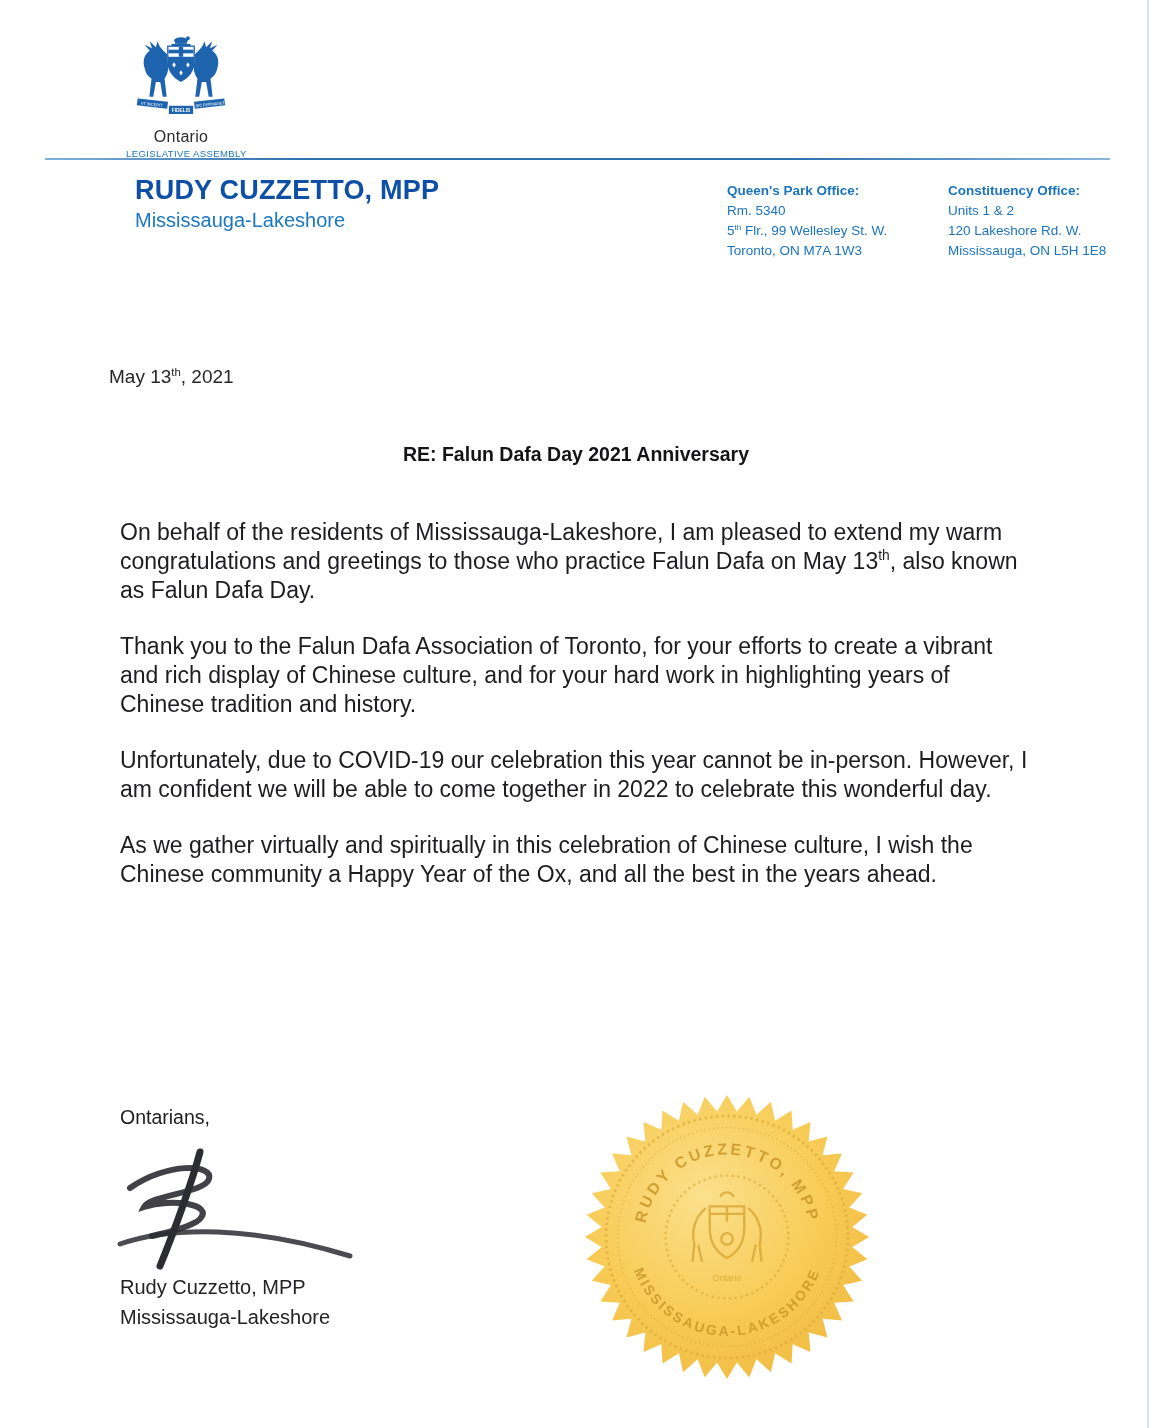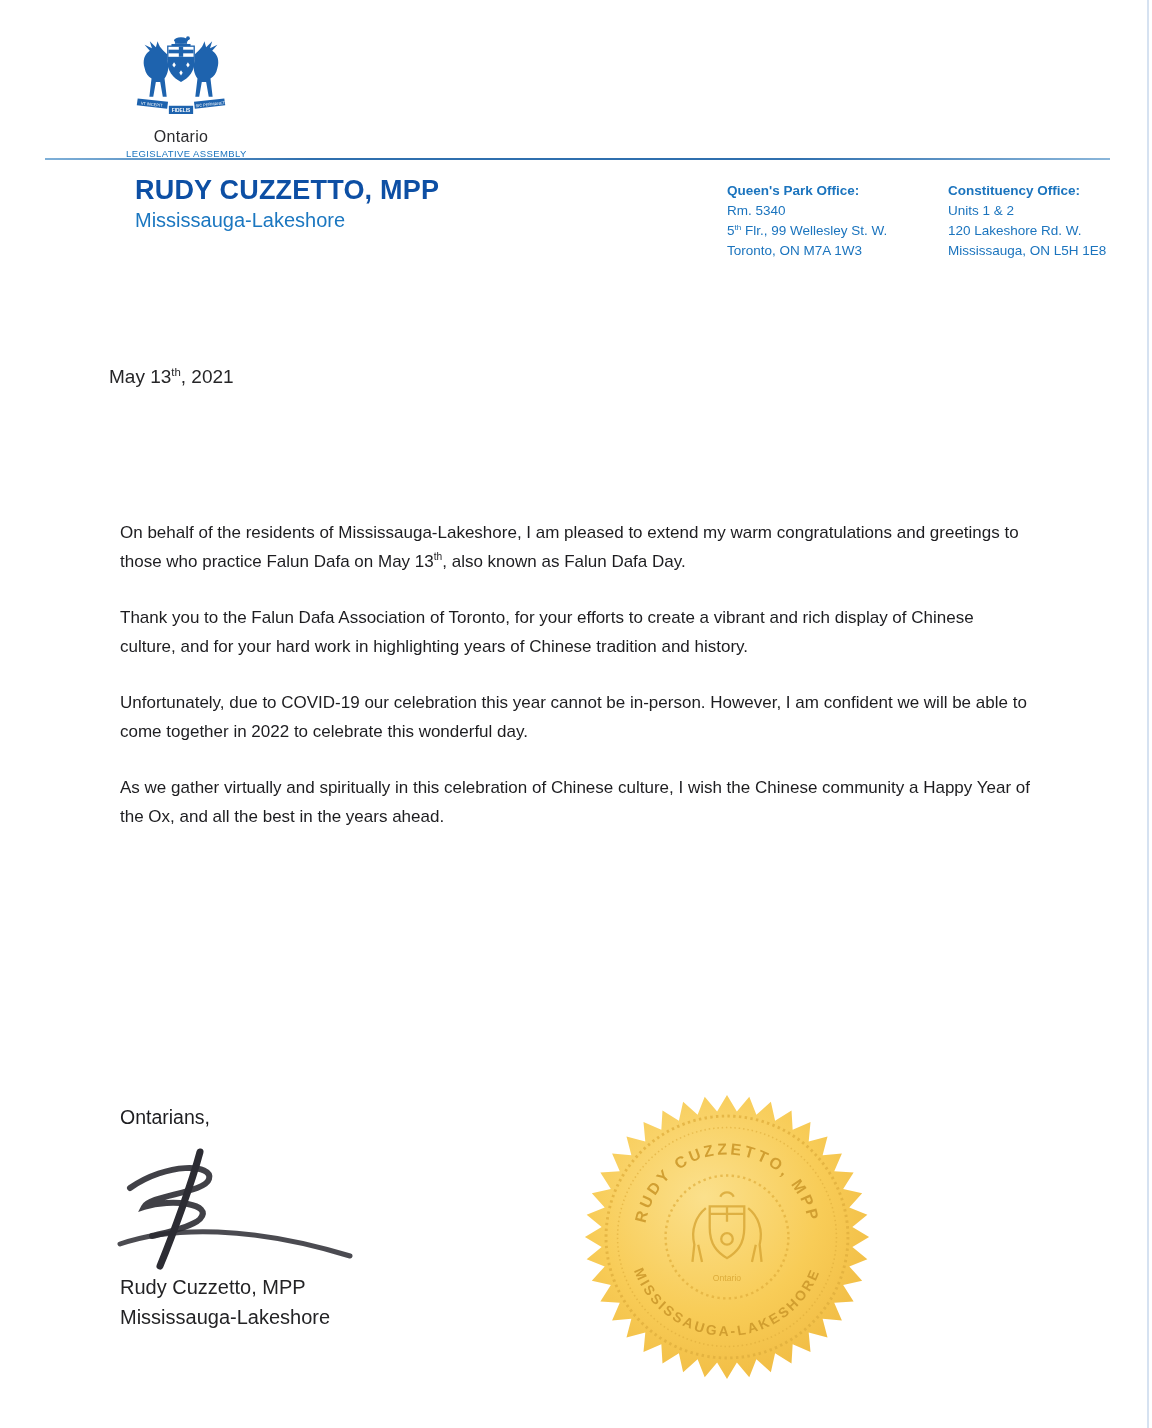--- a/index.html
+++ b/index.html
@@ -32,21 +32,21 @@
   .office.co { left:948px; width:200px; }
   .office .o-title { font-weight:bold; }
   .office .o-contact { margin-top:8px; }
   sup { font-size:60%; vertical-align:super; line-height:0; }
 
   
   .date-line { position:absolute; left:109px; top:366px; font-size:19px; color:#262628; }
   .subject { position:absolute; left:0; right:0; top:443px; text-align:center;
              font-size:19.5px; font-weight:bold; color:#141416; }
   .body-text { position:absolute; left:120px; top:518px; width:912px;
-               font-size:17px; line-height:29px; color:#1d1d20; }
+               font-size:23px; line-height:29px; color:#1d1d20; }
   .body-text p { margin:0 0 27px 0; }
   .closing { position:absolute; left:120px; top:1106px; font-size:19.5px; color:#1d1d20; }
 
   .signature { position:absolute; left:112px; top:1146px; width:256px; height:128px; }
   .signer { position:absolute; left:120px; top:1272px; font-size:20px; line-height:30px; color:#232325; }
 
   .seal { position:absolute; left:583px; top:1093px; width:288px; height:288px; }
 </style>
 </head>
 <body>
@@ -108,20 +108,21 @@
 
   <div class="office co">
     <div class="o-title">Constituency Office:</div>
     <div>Units 1 &amp; 2</div>
     <div>120 Lakeshore Rd. W.</div>
     <div>Mississauga, ON L5H 1E8</div>
   </div>
 
   <div class="date-line"><span>May 13</span><sup>th</sup><span>, 2021</span></div>
 
+  <div class="subject">RE: Falun Dafa Day 2021 Anniversary</div>
 
   <div class="body-text">
     <p><span>On behalf of the residents of Mississauga-Lakeshore, I am pleased to extend my warm congratulations and greetings to those who practice Falun Dafa on May 13</span><sup>th</sup><span>, also known as Falun Dafa Day.</span></p>
     <p>Thank you to the Falun Dafa Association of Toronto, for your efforts to create a vibrant and rich display of Chinese culture, and for your hard work in highlighting years of Chinese tradition and history.</p>
     <p>Unfortunately, due to COVID-19 our celebration this year cannot be in-person. However, I am confident we will be able to come together in 2022 to celebrate this wonderful day.</p>
     <p>As we gather virtually and spiritually in this celebration of Chinese culture, I wish the Chinese community a Happy Year of the Ox, and all the best in the years ahead.</p>
   </div>
 
   <div class="closing">Ontarians,</div>
 

